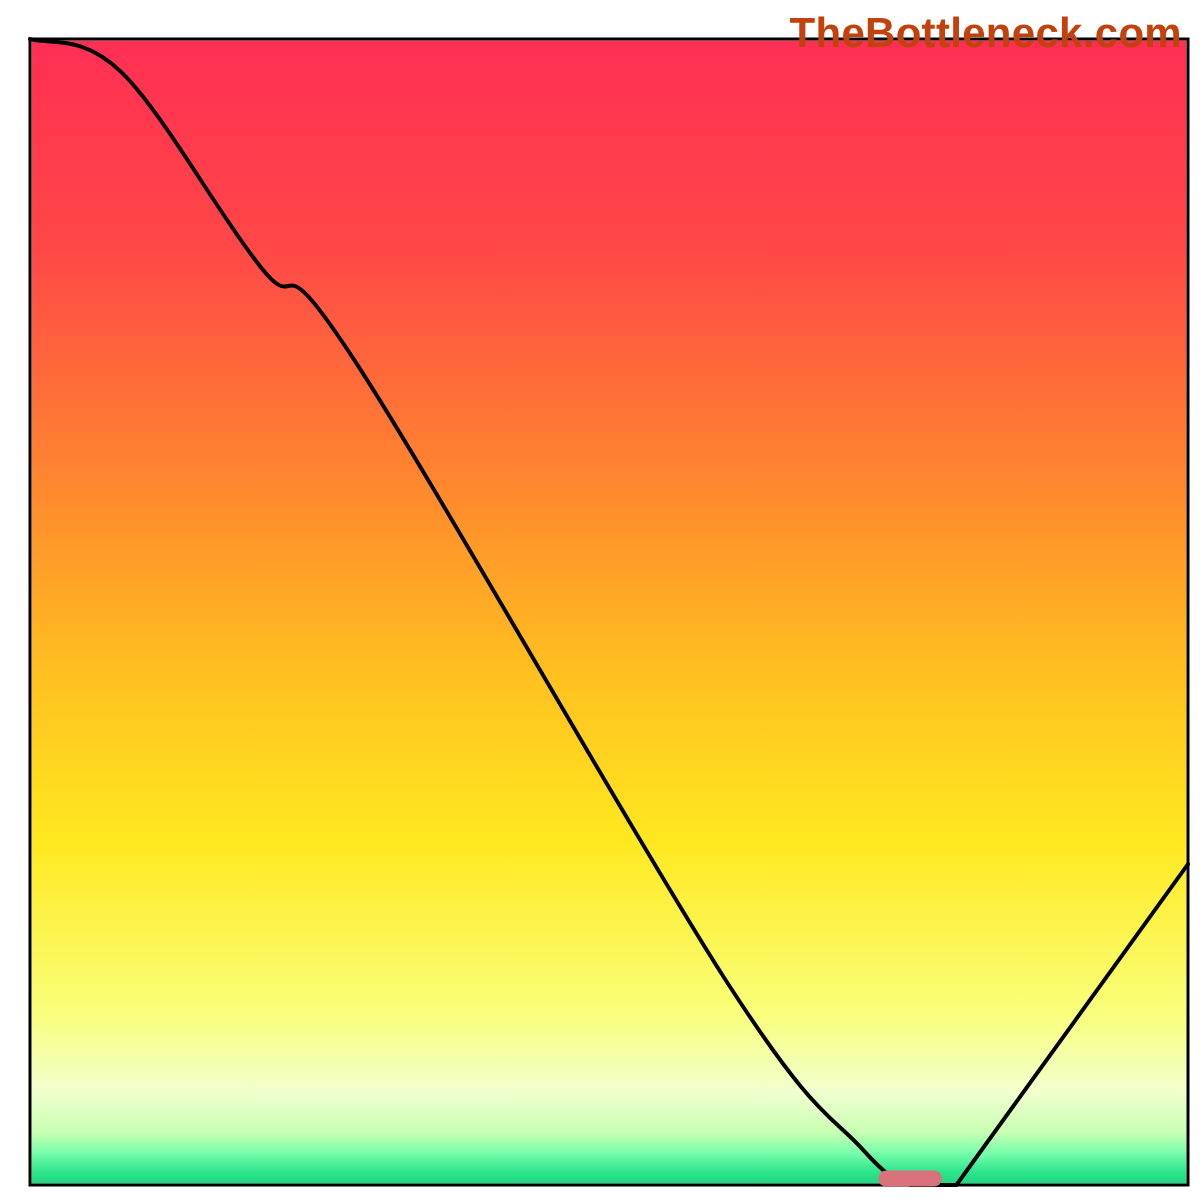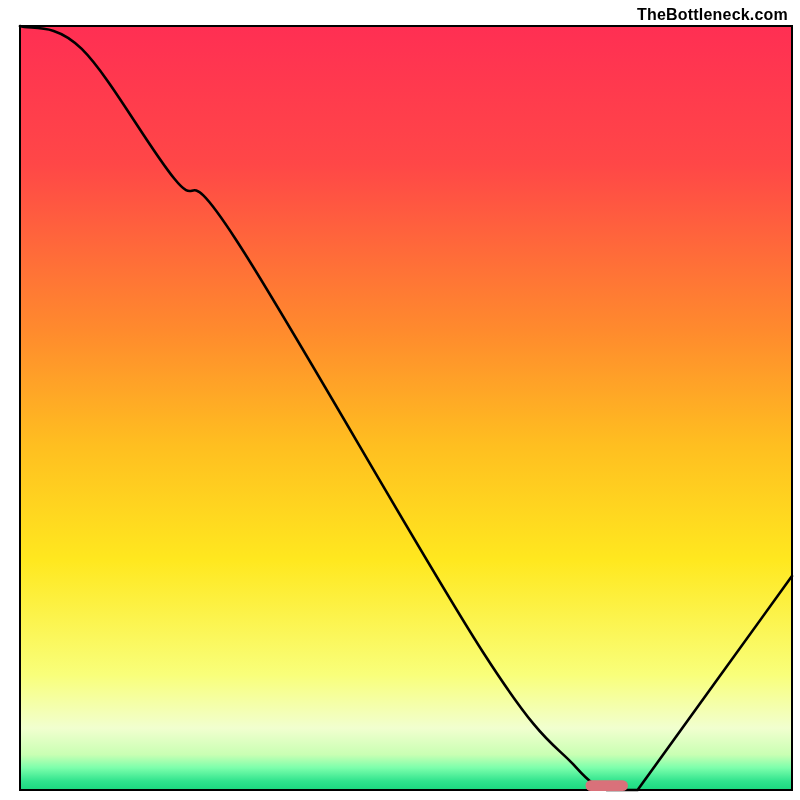--- a/index.html
+++ b/index.html
@@ -13,23 +13,23 @@
   }
   .stage {
     position: relative;
     width: 800px;
     height: 800px;
   }
   .watermark {
     position: absolute;
     top: 6px;
     right: 12px;
-    font-size: 16px;
+    font-size: 28px;
     font-weight: 600;
-    color: #000000;
+    color: #c2410c;
     letter-spacing: 0.2px;
     z-index: 10;
   }
   svg.plot {
     position: absolute;
     left: 0;
     top: 0;
     width: 800px;
     height: 800px;
     display: block;

